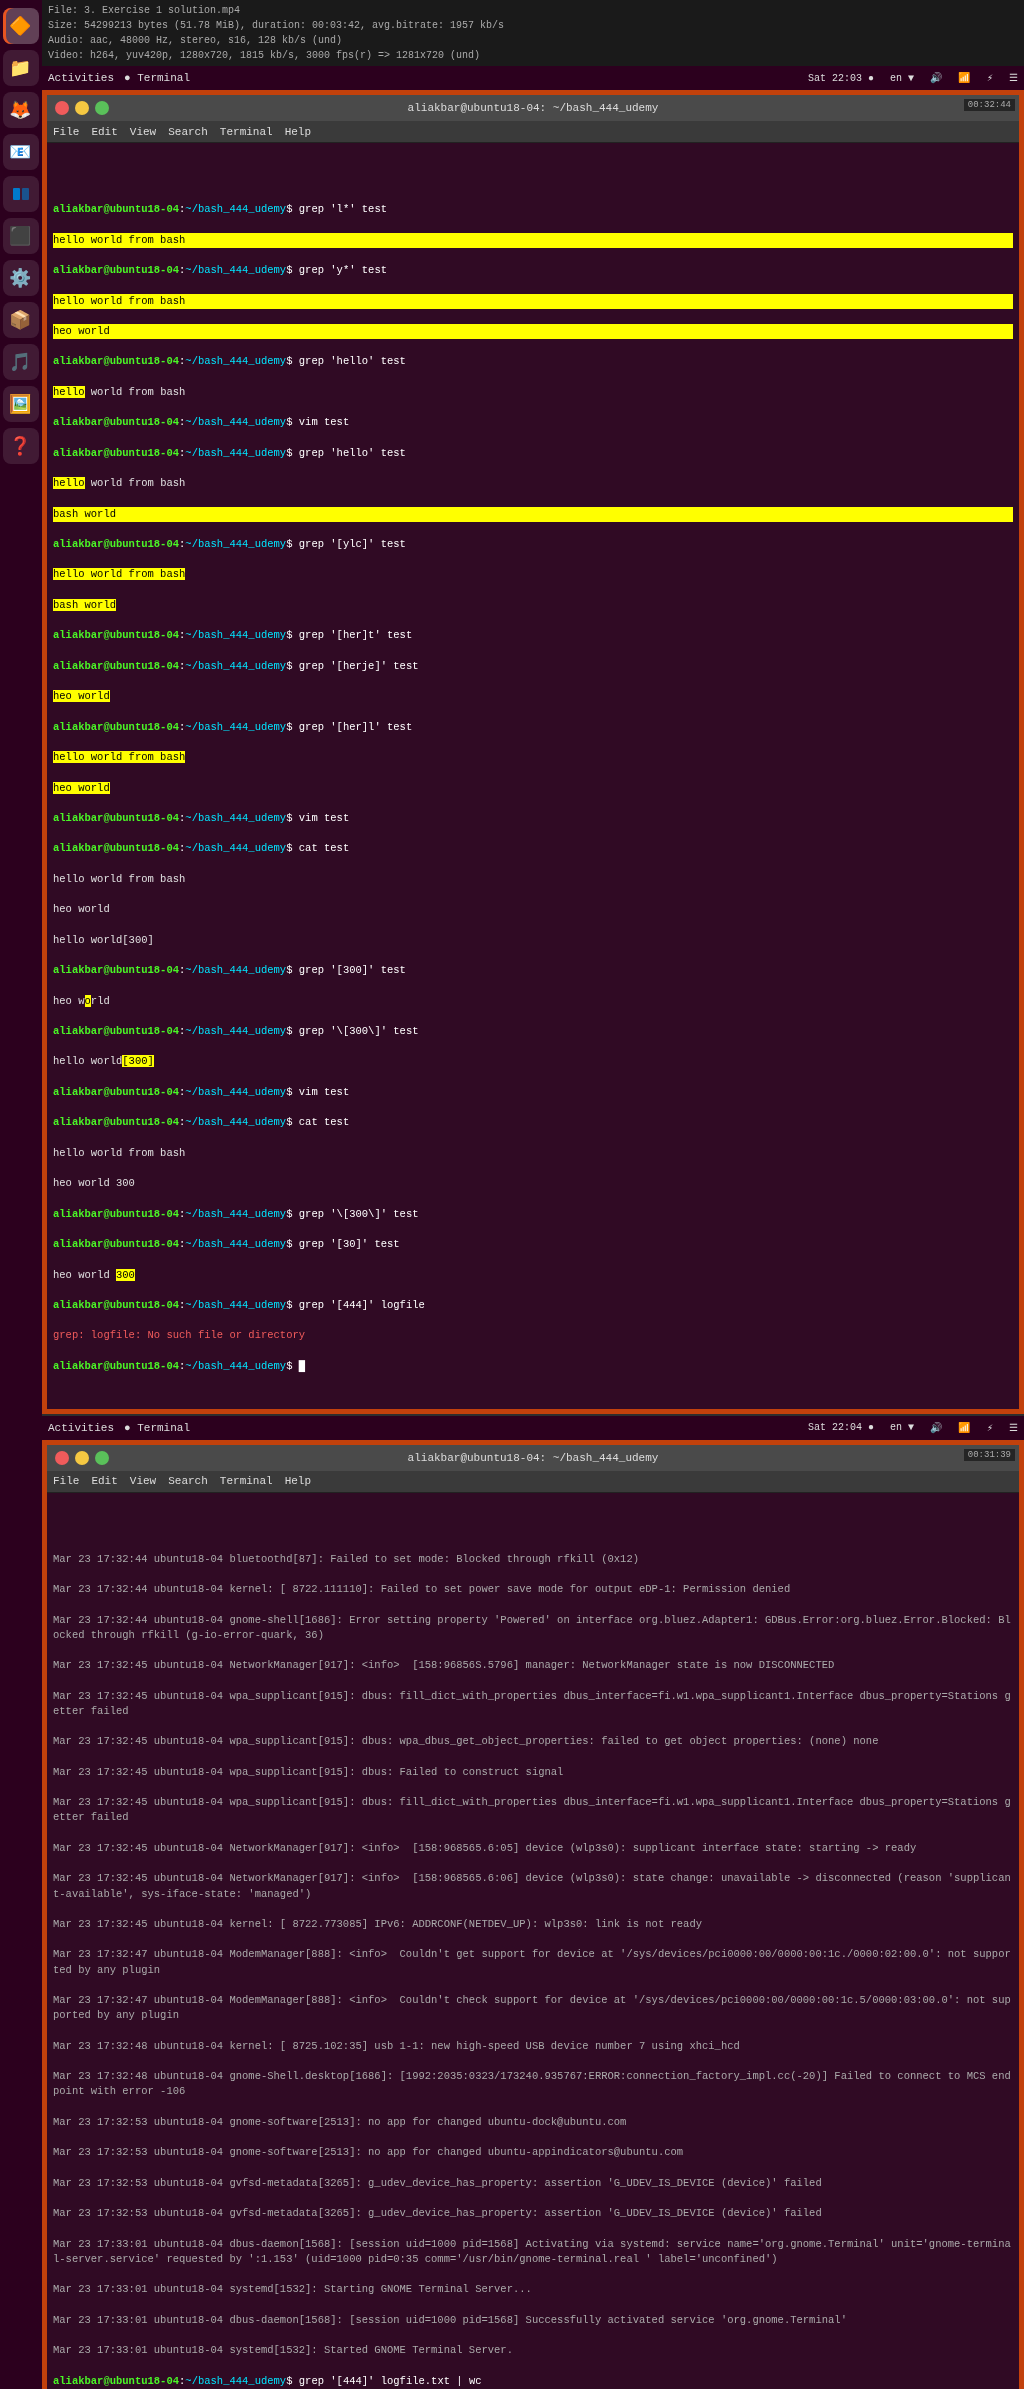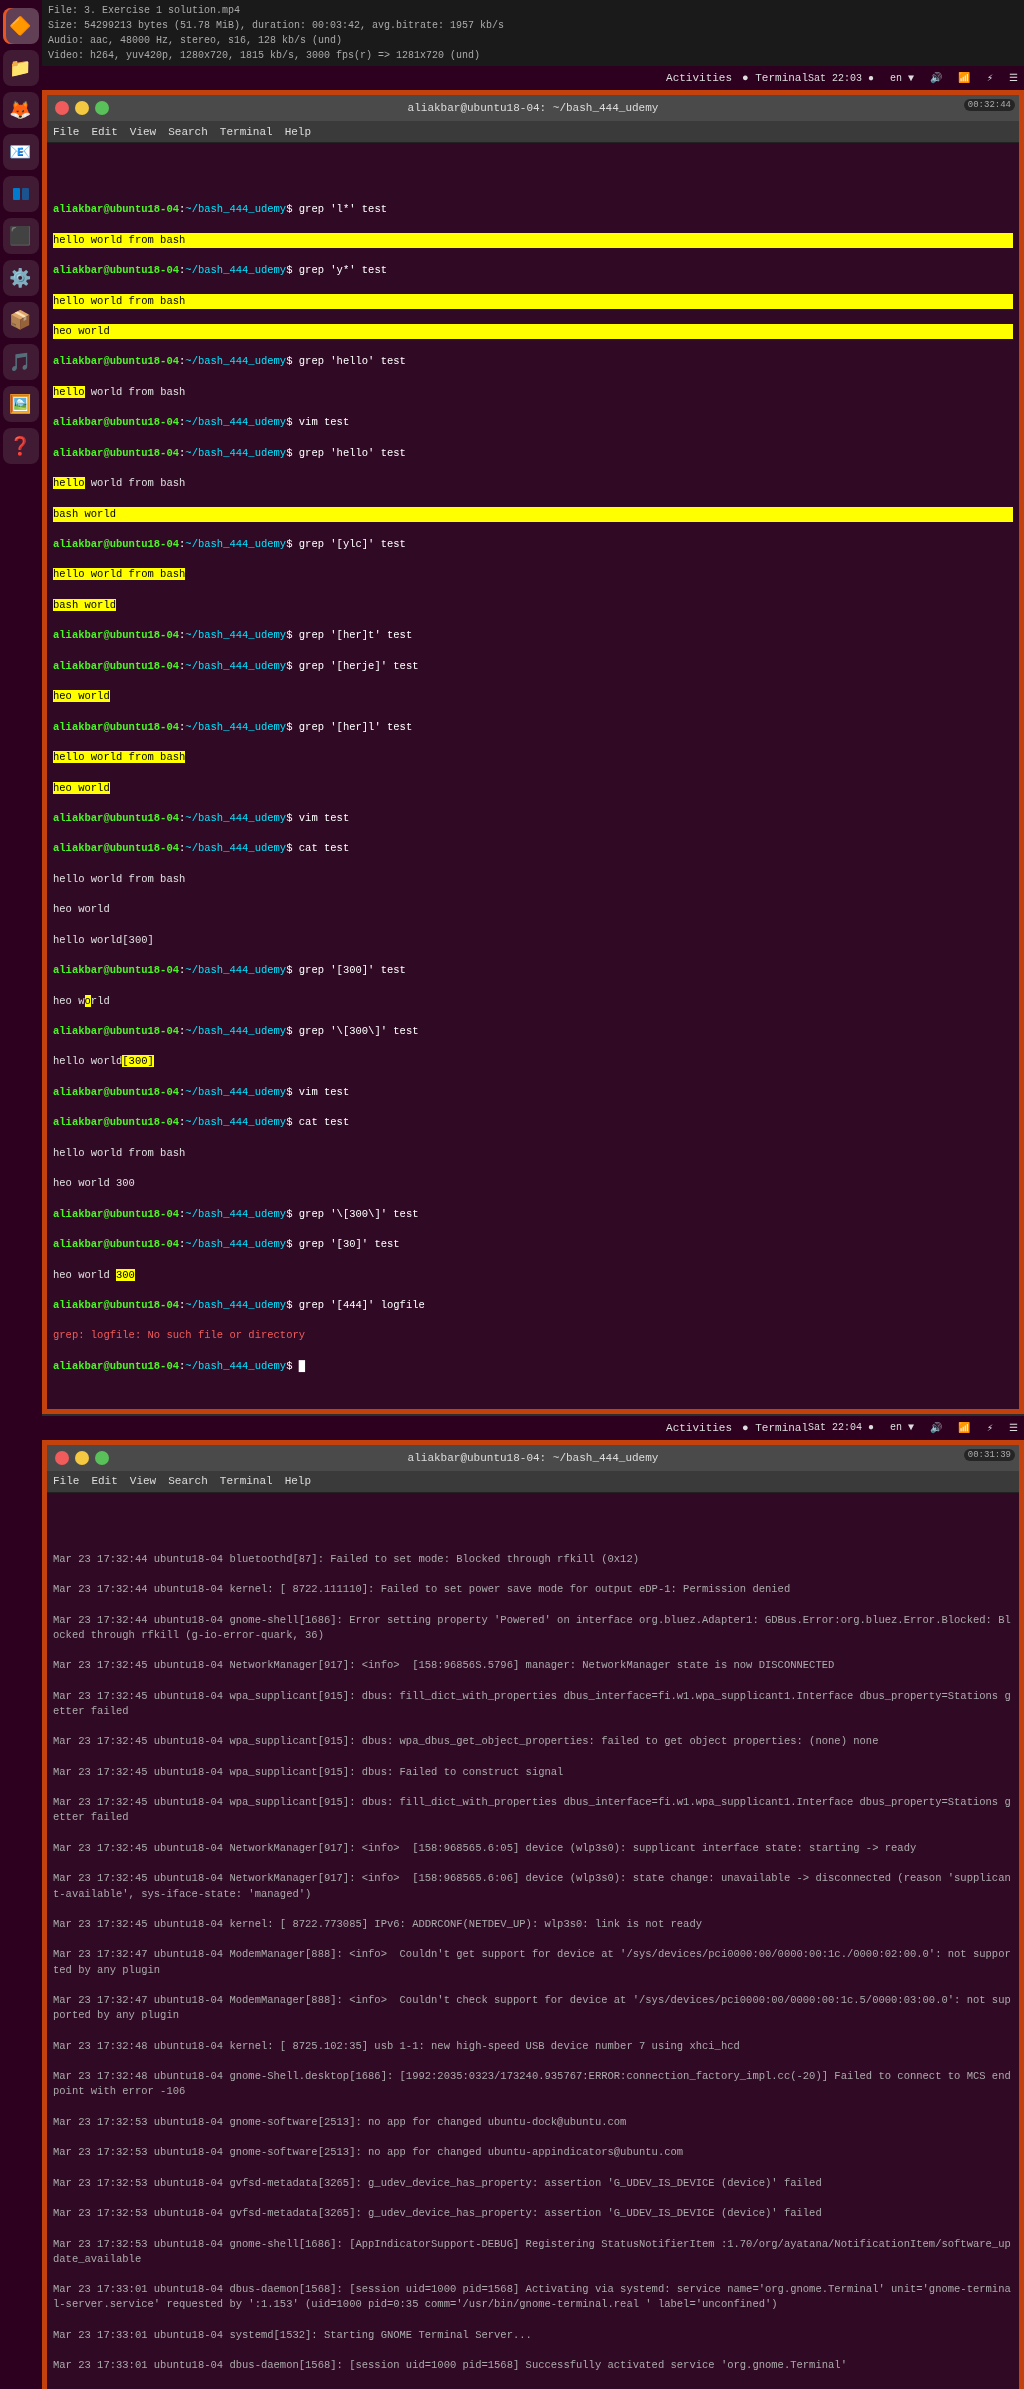--- a/index.html
+++ b/index.html
@@ -130,21 +130,21 @@
 
     .line { display: block; }
     .cmd { color: #ffffff; }
 
     
     .taskbar {
       background: #2c001e;
       height: 24px;
       display: flex;
       align-items: center;
-      justify-content: flex-end;
+      justify-content: space-between;
       padding: 6px 6px;
       font-size: 11px;
       color: #ddd;
       position: relative;
     }
     .taskbar-items {
       display: flex;
       align-items: center;
       gap: 10px;
     }
@@ -160,21 +160,21 @@
     }
 
     .ts-badge {
       position: absolute;
       right: 4px;
       top: 4px;
       background: rgba(0,0,0,0.5);
       color: #aaa;
       font-size: 9px;
       padding: 1px 4px;
-      border-radius: 6px;
+      border-radius: 0;
     }
   </style>
 </head>
 <body>
 
 <div class="sidebar">
   <div class="sidebar-icon active">🔶</div>
   <div class="sidebar-icon">📁</div>
   <div class="sidebar-icon">🦊</div>
   <div class="sidebar-icon">📧</div>
@@ -322,21 +322,20 @@
 <span class="line t-gray">Mar 23 17:32:45 ubuntu18-04 NetworkManager[917]: &lt;info&gt;  [158:968565.6:06] device (wlp3s0): state change: unavailable -&gt; disconnected (reason 'supplicant-available', sys-iface-state: 'managed')</span>
 <span class="line t-gray">Mar 23 17:32:45 ubuntu18-04 kernel: [ 8722.773085] IPv6: ADDRCONF(NETDEV_UP): wlp3s0: link is not ready</span>
 <span class="line t-gray">Mar 23 17:32:47 ubuntu18-04 ModemManager[888]: &lt;info&gt;  Couldn't get support for device at '/sys/devices/pci0000:00/0000:00:1c./0000:02:00.0': not supported by any plugin</span>
 <span class="line t-gray">Mar 23 17:32:47 ubuntu18-04 ModemManager[888]: &lt;info&gt;  Couldn't check support for device at '/sys/devices/pci0000:00/0000:00:1c.5/0000:03:00.0': not supported by any plugin</span>
 <span class="line t-gray">Mar 23 17:32:48 ubuntu18-04 kernel: [ 8725.102:35] usb 1-1: new high-speed USB device number 7 using xhci_hcd</span>
 <span class="line t-gray">Mar 23 17:32:48 ubuntu18-04 gnome-Shell.desktop[1686]: [1992:2035:0323/173240.935767:ERROR:connection_factory_impl.cc(-20)] Failed to connect to MCS endpoint with error -106</span>
 <span class="line t-gray">Mar 23 17:32:53 ubuntu18-04 gnome-software[2513]: no app for changed ubuntu-dock@ubuntu.com</span>
 <span class="line t-gray">Mar 23 17:32:53 ubuntu18-04 gnome-software[2513]: no app for changed ubuntu-appindicators@ubuntu.com</span>
 <span class="line t-gray">Mar 23 17:32:53 ubuntu18-04 gvfsd-metadata[3265]: g_udev_device_has_property: assertion 'G_UDEV_IS_DEVICE (device)' failed</span>
 <span class="line t-gray">Mar 23 17:32:53 ubuntu18-04 gvfsd-metadata[3265]: g_udev_device_has_property: assertion 'G_UDEV_IS_DEVICE (device)' failed</span>
-<span class="line t-gray">Mar 23 17:32:53 ubuntu18-04 gnome-shell[1686]: [AppIndicatorSupport-DEBUG] Registering StatusNotifierItem :1.70/org/ayatana/NotificationItem/software_update_available</span>
 <span class="line t-gray">Mar 23 17:33:01 ubuntu18-04 dbus-daemon[1568]: [session uid=1000 pid=1568] Activating via systemd: service name='org.gnome.Terminal' unit='gnome-terminal-server.service' requested by ':1.153' (uid=1000 pid=0:35 comm='/usr/bin/gnome-terminal.real ' label='unconfined')</span>
 <span class="line t-gray">Mar 23 17:33:01 ubuntu18-04 systemd[1532]: Starting GNOME Terminal Server...</span>
 <span class="line t-gray">Mar 23 17:33:01 ubuntu18-04 dbus-daemon[1568]: [session uid=1000 pid=1568] Successfully activated service 'org.gnome.Terminal'</span>
 <span class="line t-gray">Mar 23 17:33:01 ubuntu18-04 systemd[1532]: Started GNOME Terminal Server.</span>
 <span class="line"><span class="t-green t-bold">aliakbar@ubuntu18-04</span><span class="t-white">:</span><span class="t-cyan">~/bash_444_udemy</span><span class="t-white">$ </span><span class="cmd">grep '[444]' logfile.txt | wc</span></span>
     </div>
     <div class="ts-badge">00:31:39</div>
   </div>
 
 </div>

